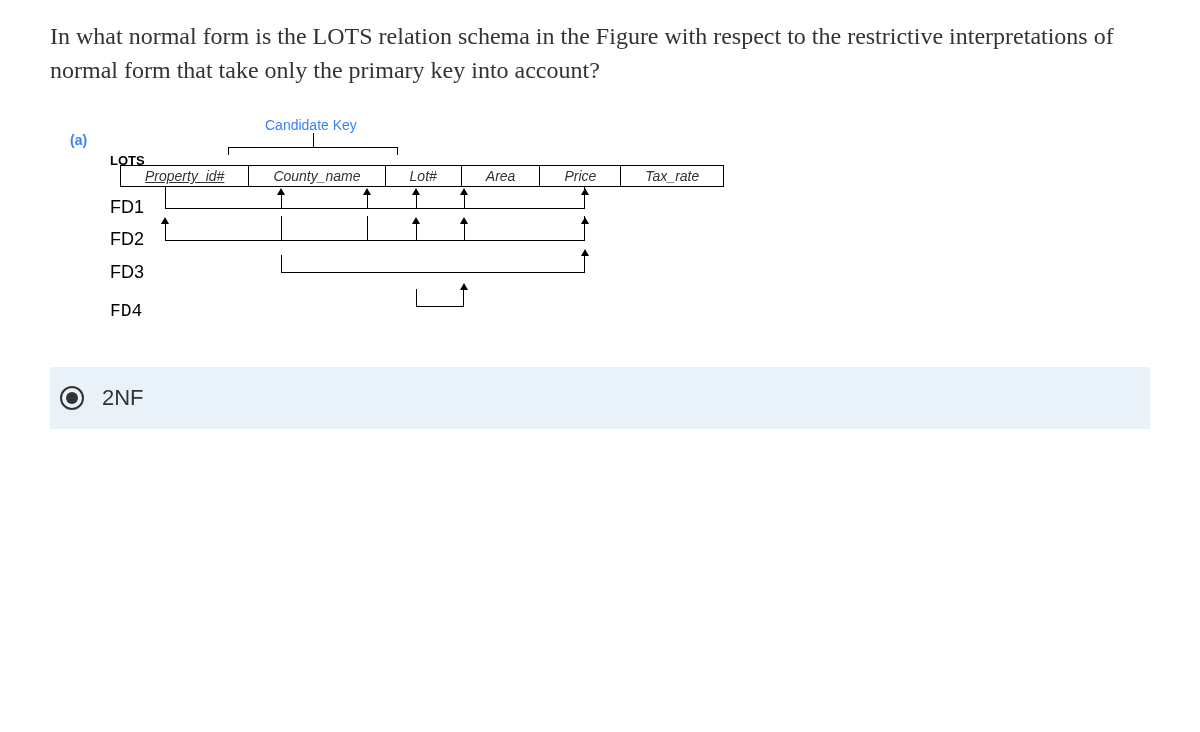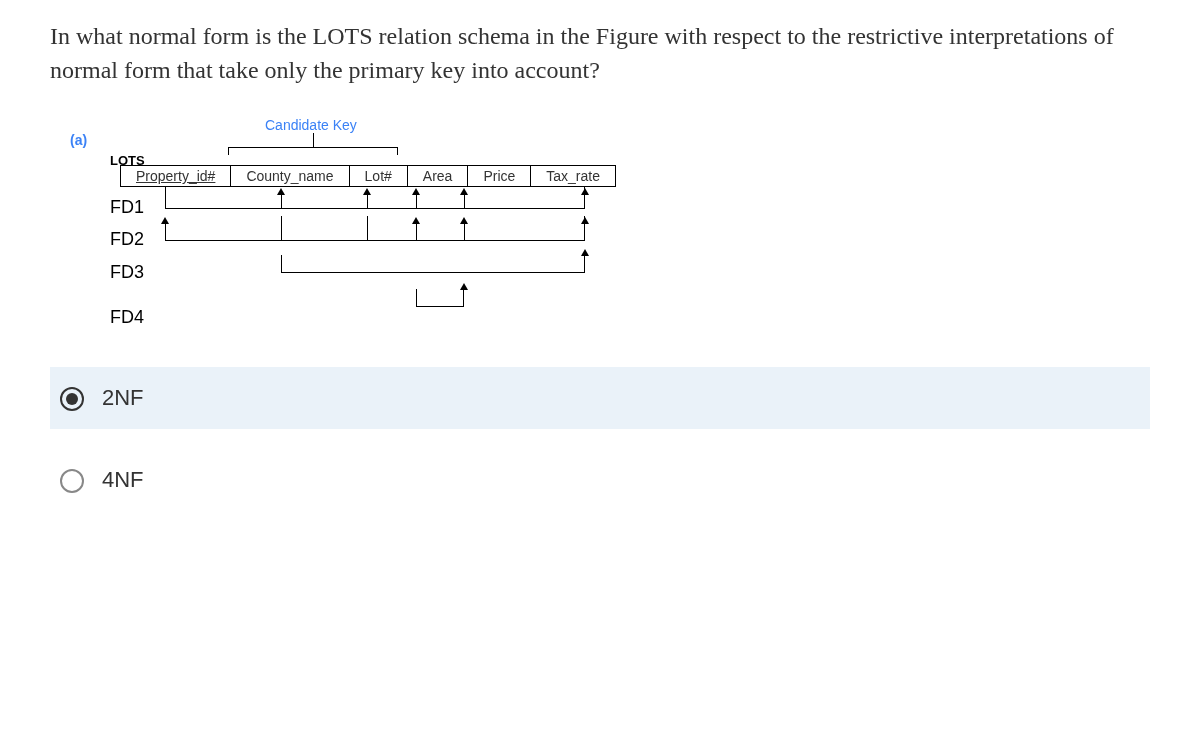--- a/index.html
+++ b/index.html
@@ -34,25 +34,26 @@
     font-size: 13px;
     font-weight: bold;
     color: #000;
   }
   .schema-table {
     position: absolute;
     border-collapse: collapse;
   }
   .schema-table td {
     border: 1px solid #000;
-    padding: 2px 15px;
+    padding: 2px 24px;
     font-size: 14px;
     text-align: left;
     white-space: nowrap;
     background: #fff;
+    font-style: italic;
   }
   .schema-table td.pk { text-decoration: underline; }
   .ck-bracket {
     position: absolute;
     border: 1px solid #000;
     border-bottom: none;
     height: 8px;
   }
   .ck-stem {
     position: absolute;
@@ -79,23 +80,23 @@
     border-bottom: 7px solid #000;
   }
   .tick {
     position: absolute;
     width: 1px;
     background: #000;
   }
   .options { margin-top: 30px; }
   .option {
     display: flex;
-    align-items: flex-end;
+    align-items: center;
     padding: 18px 10px;
-    margin-bottom: 20px;
+    margin-bottom: 12px;
     font-size: 22px;
     color: #333;
   }
   .option.selected {
     background: #eaf2f9;
   }
   .radio {
     width: 24px; height: 24px;
     border: 2px solid #888;
     border-radius: 50%;
@@ -163,29 +164,25 @@
   <div class="tick" style="left:95px;  top:107px; height:17px;"></div>
   <div class="tick" style="left:211px; top:99px; height:25px;"></div>
   <div class="tick" style="left:297px; top:99px; height:25px;"></div>
   <div class="tick" style="left:346px; top:107px; height:17px;"></div>
   <div class="tick" style="left:394px; top:107px; height:17px;"></div>
 
   <span class="fd-label" style="left:40px; top:145px;">FD3</span>
   <div class="fd-line" style="left:211px; top:138px; width:304px; height:18px;"></div>
   <div class="arrow" style="left:511px; top:132px;"></div>
 
-  <span class="fd-label" style="left:40px; top:190px;">FD4</span>
+  <span class="fd-label" style="left:40px; top:184px;font-family:Liberation Mono, monospace;">FD4</span>
   <div class="fd-line" style="left:346px; top:172px; width:48px; height:18px;"></div>
   <div class="arrow" style="left:390px; top:166px;"></div>
 </div>
 
 <div class="options">
   <div class="option selected">
     <span class="radio">
         <span class="dot"></span>
       </span>
     <span>2NF</span>
   </div>
-  <div class="option">
-    <span class="radio"></span>
-    <span>4NF</span>
-  </div>
 </div>
 
 </body></html>

